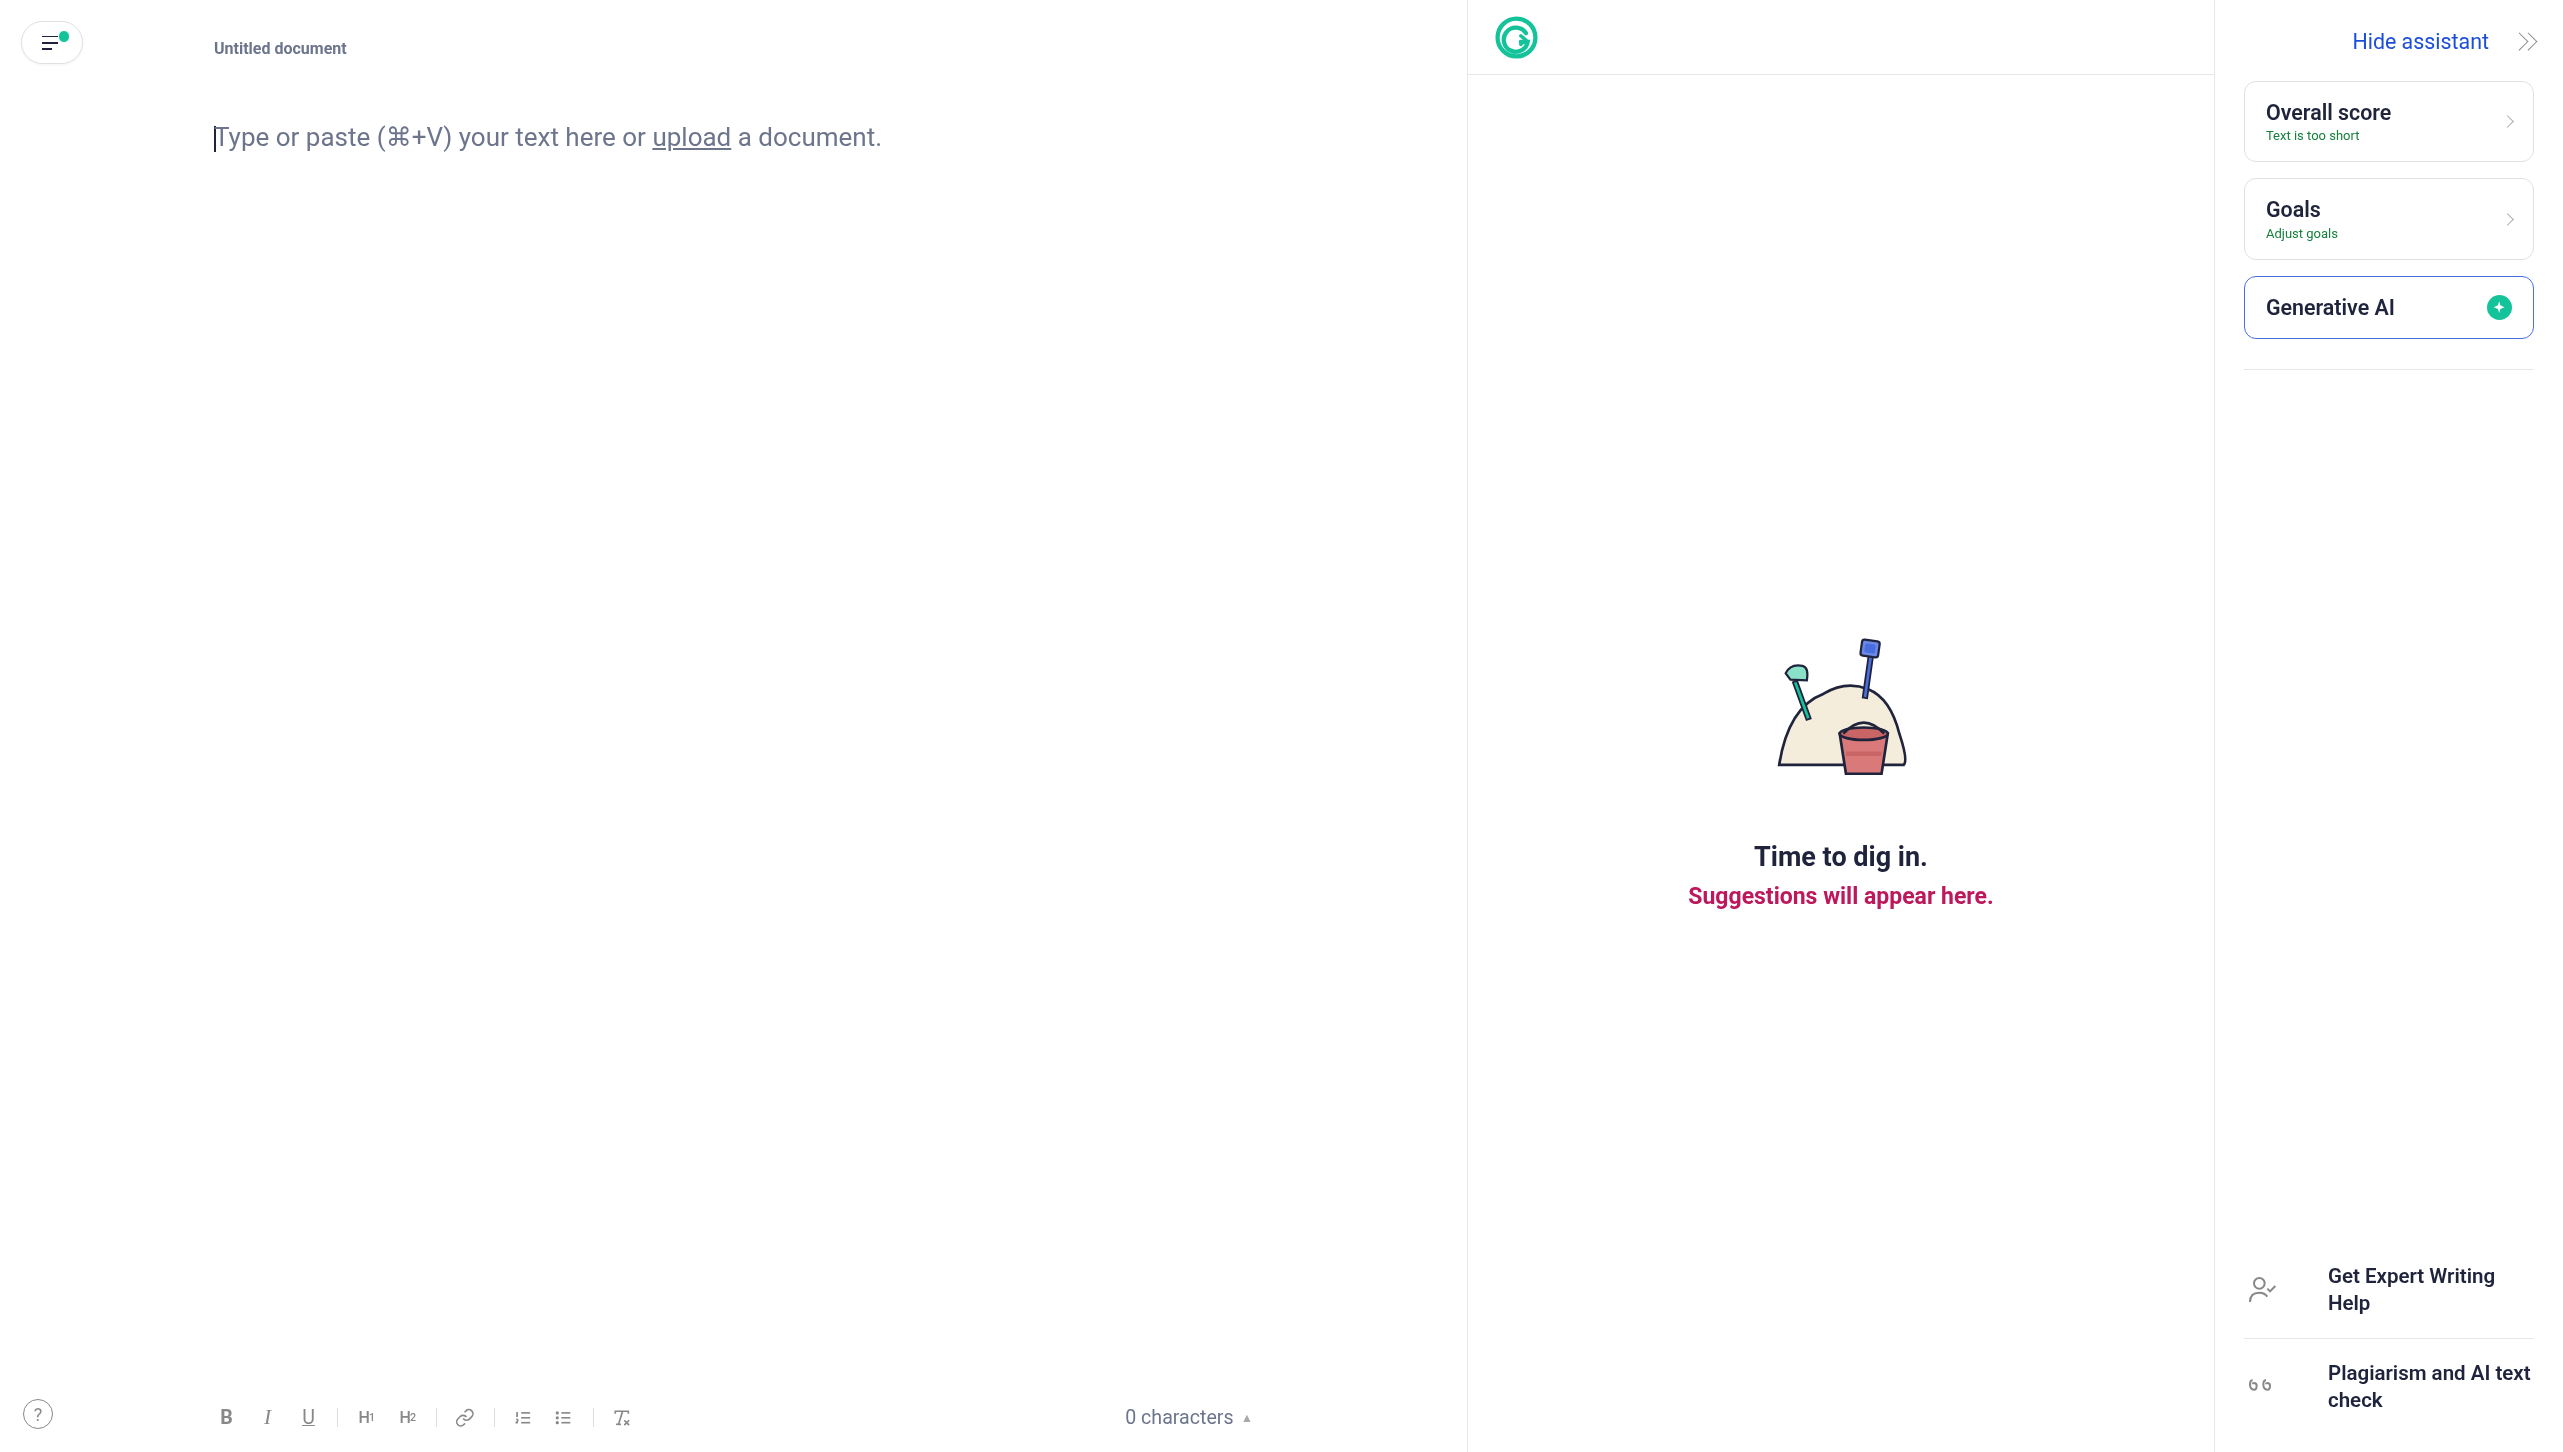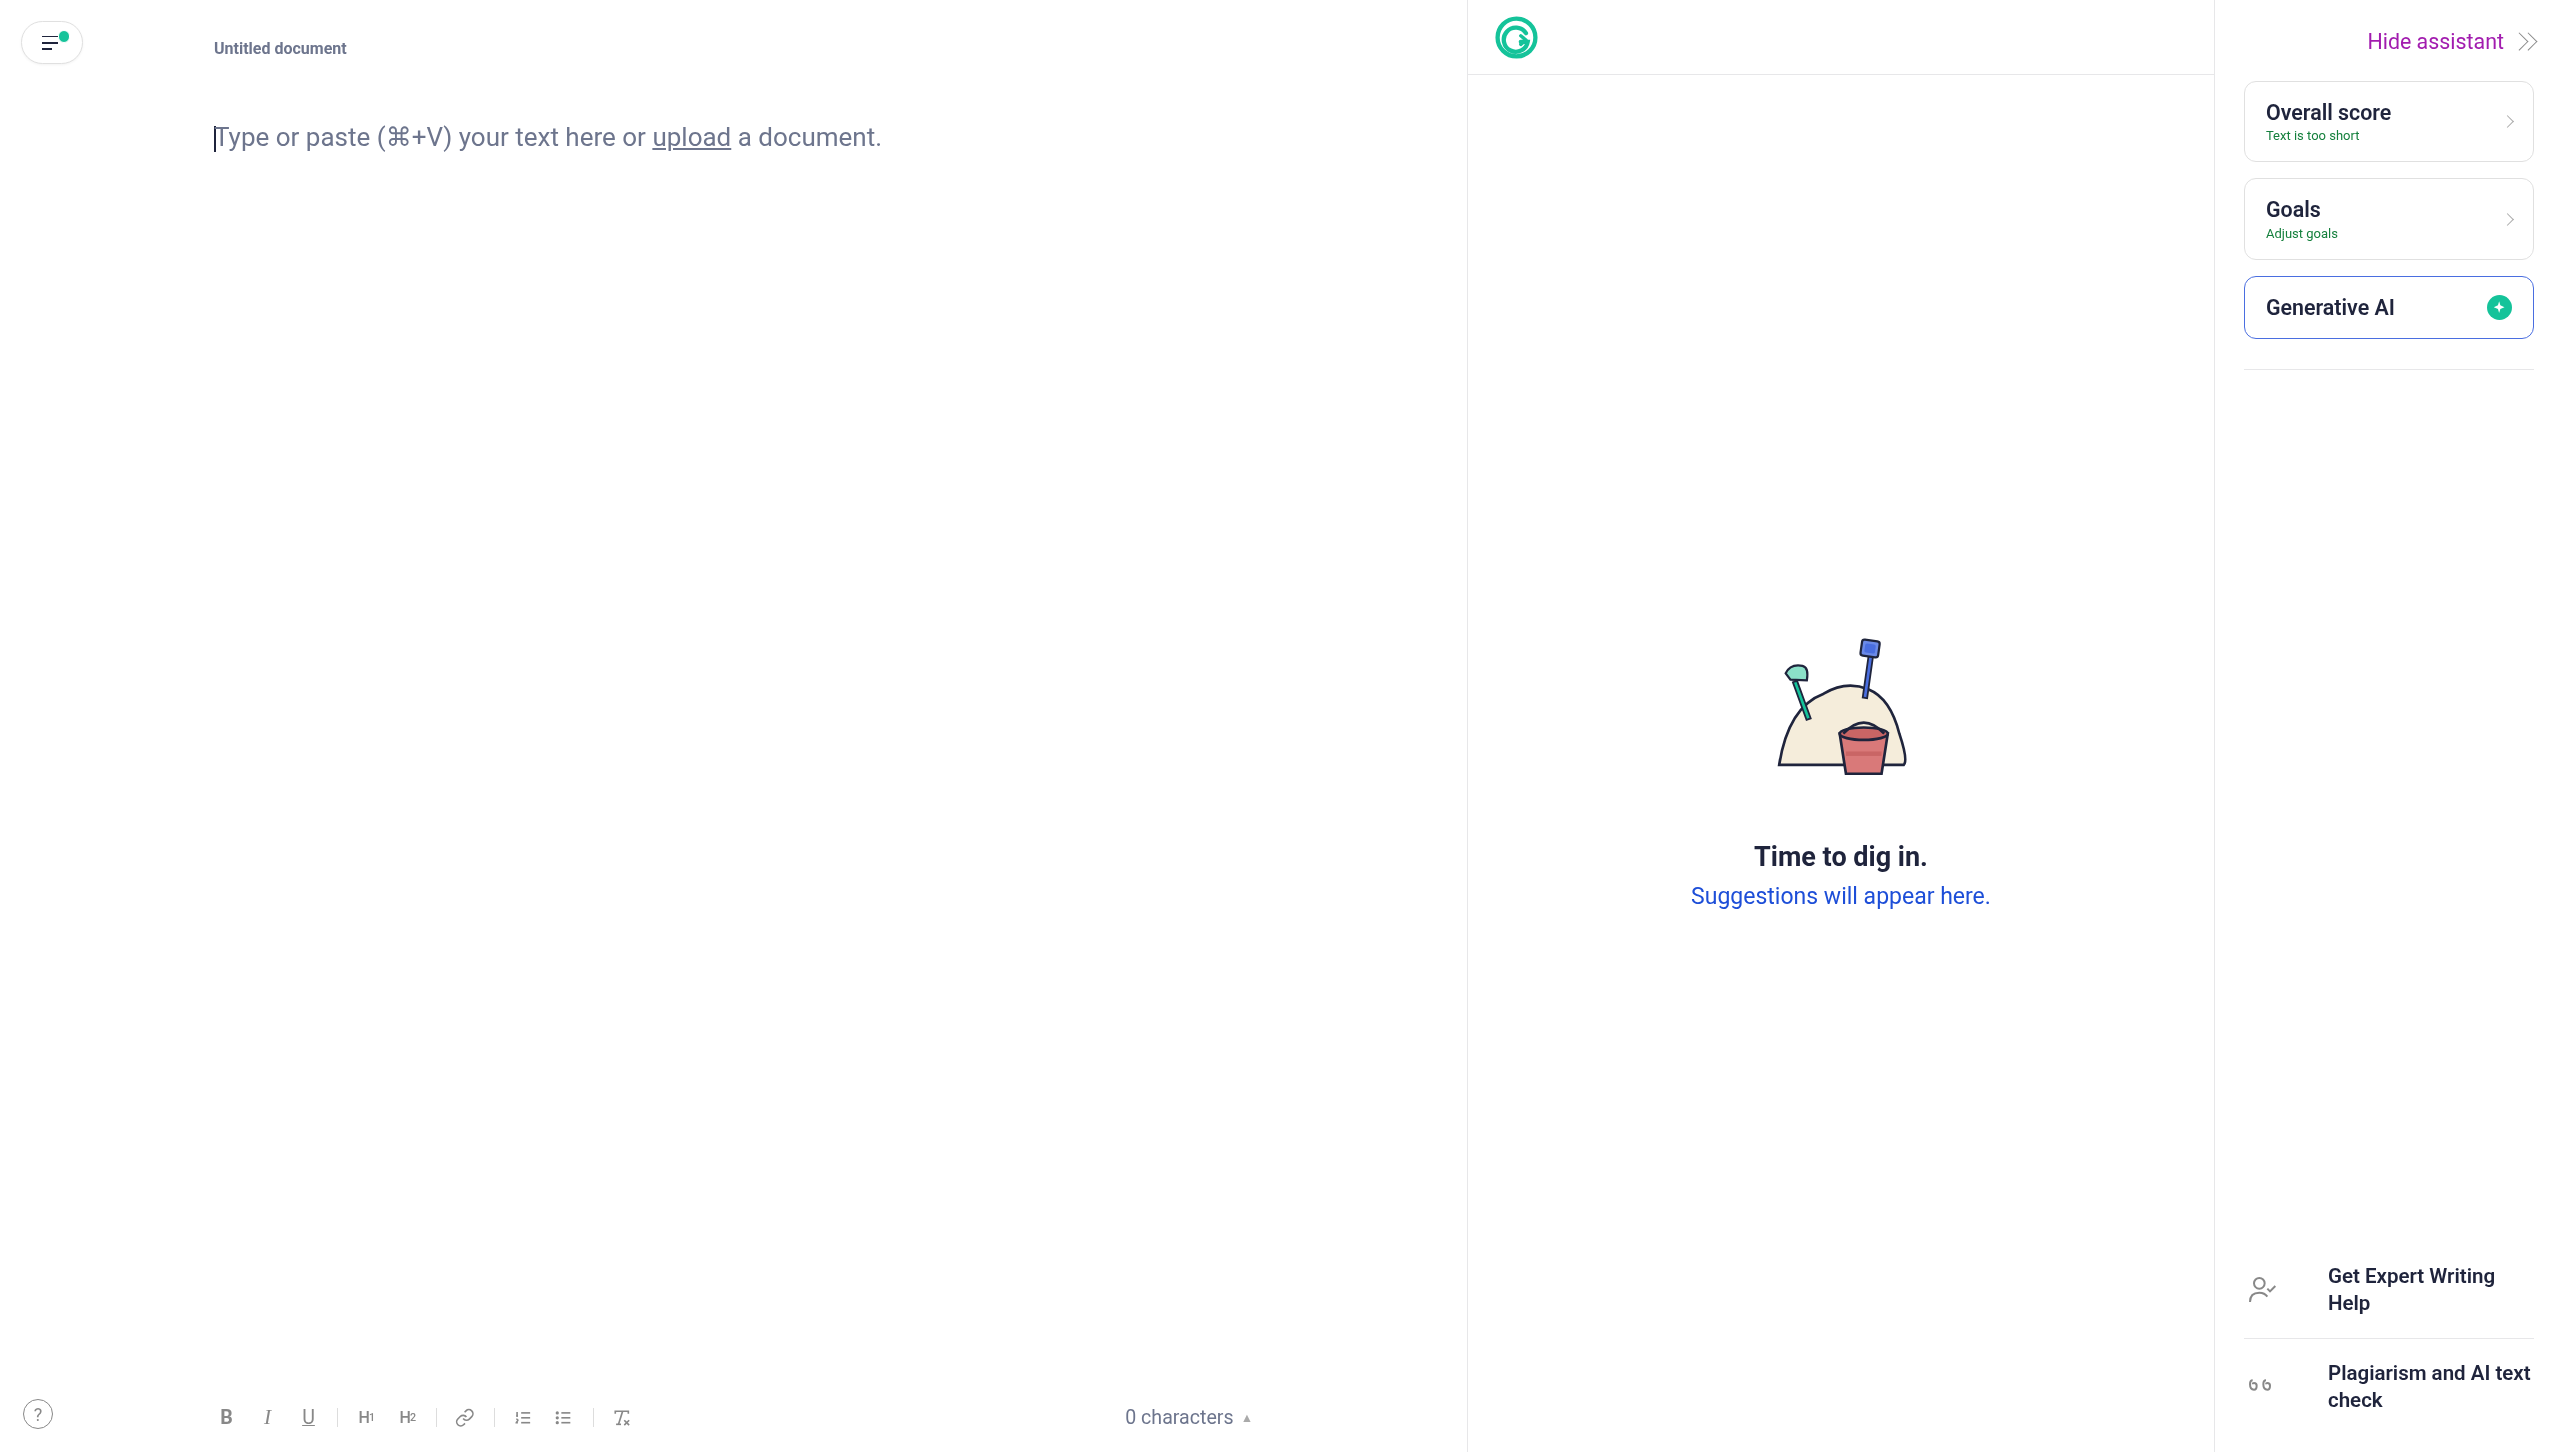--- a/index.html
+++ b/index.html
@@ -191,37 +191,38 @@
       margin-bottom: 45px;
     }
     .empty-title {
       font-size: 27px;
       font-weight: 700;
       color: #1f243c;
       margin-bottom: 10.7px;
     }
     .empty-subtitle {
       font-size: 23px;
-      color: #1d4ed8;
+      color: #be185d;
+      font-weight: bold;
     }
 
     
     .right-sidebar {
       width: 348px;
       display: flex;
       flex-direction: column;
       padding: 18px 28.6px;
     }
     .hide-assistant {
       display: flex;
       align-items: center;
       justify-content: flex-end;
-      gap: 9px;
+      gap: 24px;
       font-size: 21.4px;
-      color: #a21caf;
+      color: #1d4ed8;
       cursor: pointer;
       padding: 10.7px 0 27px 0;
     }
     .chevrons {
       display: flex;
       gap: -3.6px;
     }
     .chevron-right {
       width: 12.5px;
       height: 12.5px;

